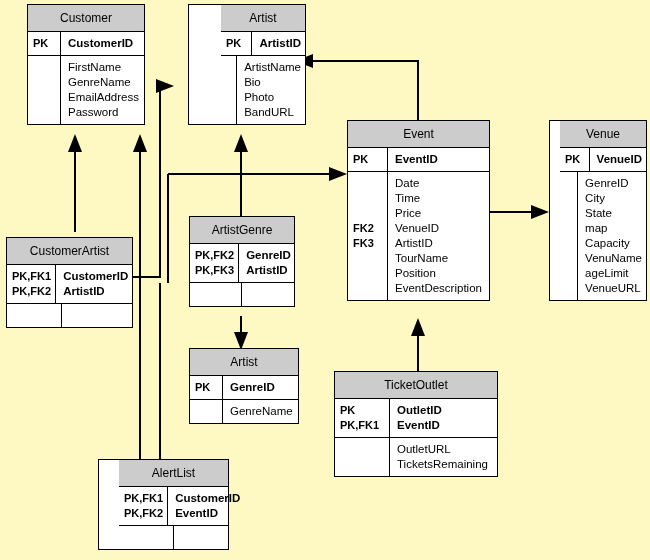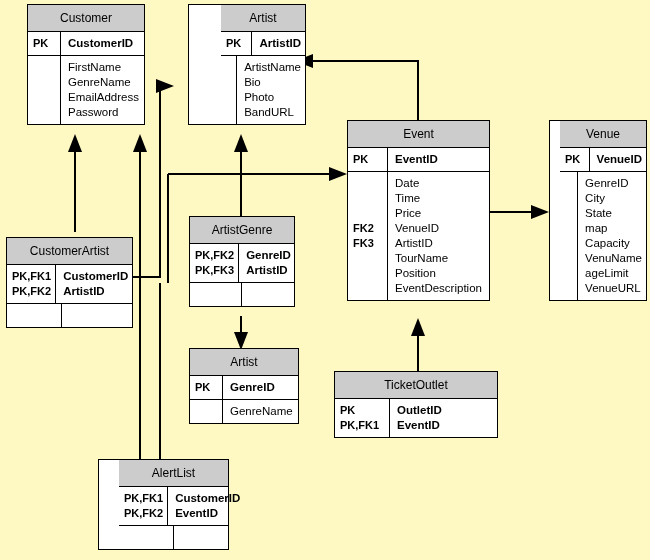--- a/index.html
+++ b/index.html
@@ -306,20 +306,30 @@
     <div class="ent-section">
       <div class="col-key" style="width:55px;">
         <span class="attr-line">PK</span>
         <span class="attr-line">PK,FK1</span>
       </div>
       <div class="col-attr">
         <span class="attr-line key-underline">OutletID</span>
         <span class="attr-line key-underline">EventID</span>
       </div>
     </div>
+    <div class="ent-section">
+      <div class="col-key" style="width:55px;">
+        <span class="attr-line">&nbsp;</span>
+          <span class="attr-line">&nbsp;</span>
+      </div>
+      <div class="col-attr">
+        <span class="attr-line">OutletURL</span>
+        <span class="attr-line">TicketsRemaining</span>
+      </div>
+    </div>
   </div>
 
   <div class="entity" style="left:98px; top:459px; width:131px;padding-left:20px;">
     <div class="ent-header">AlertList</div>
     <div class="ent-section">
       <div class="col-key" style="width:55px;">
         <span class="attr-line">PK,FK1</span>
         <span class="attr-line">PK,FK2</span>
       </div>
       <div class="col-attr">

